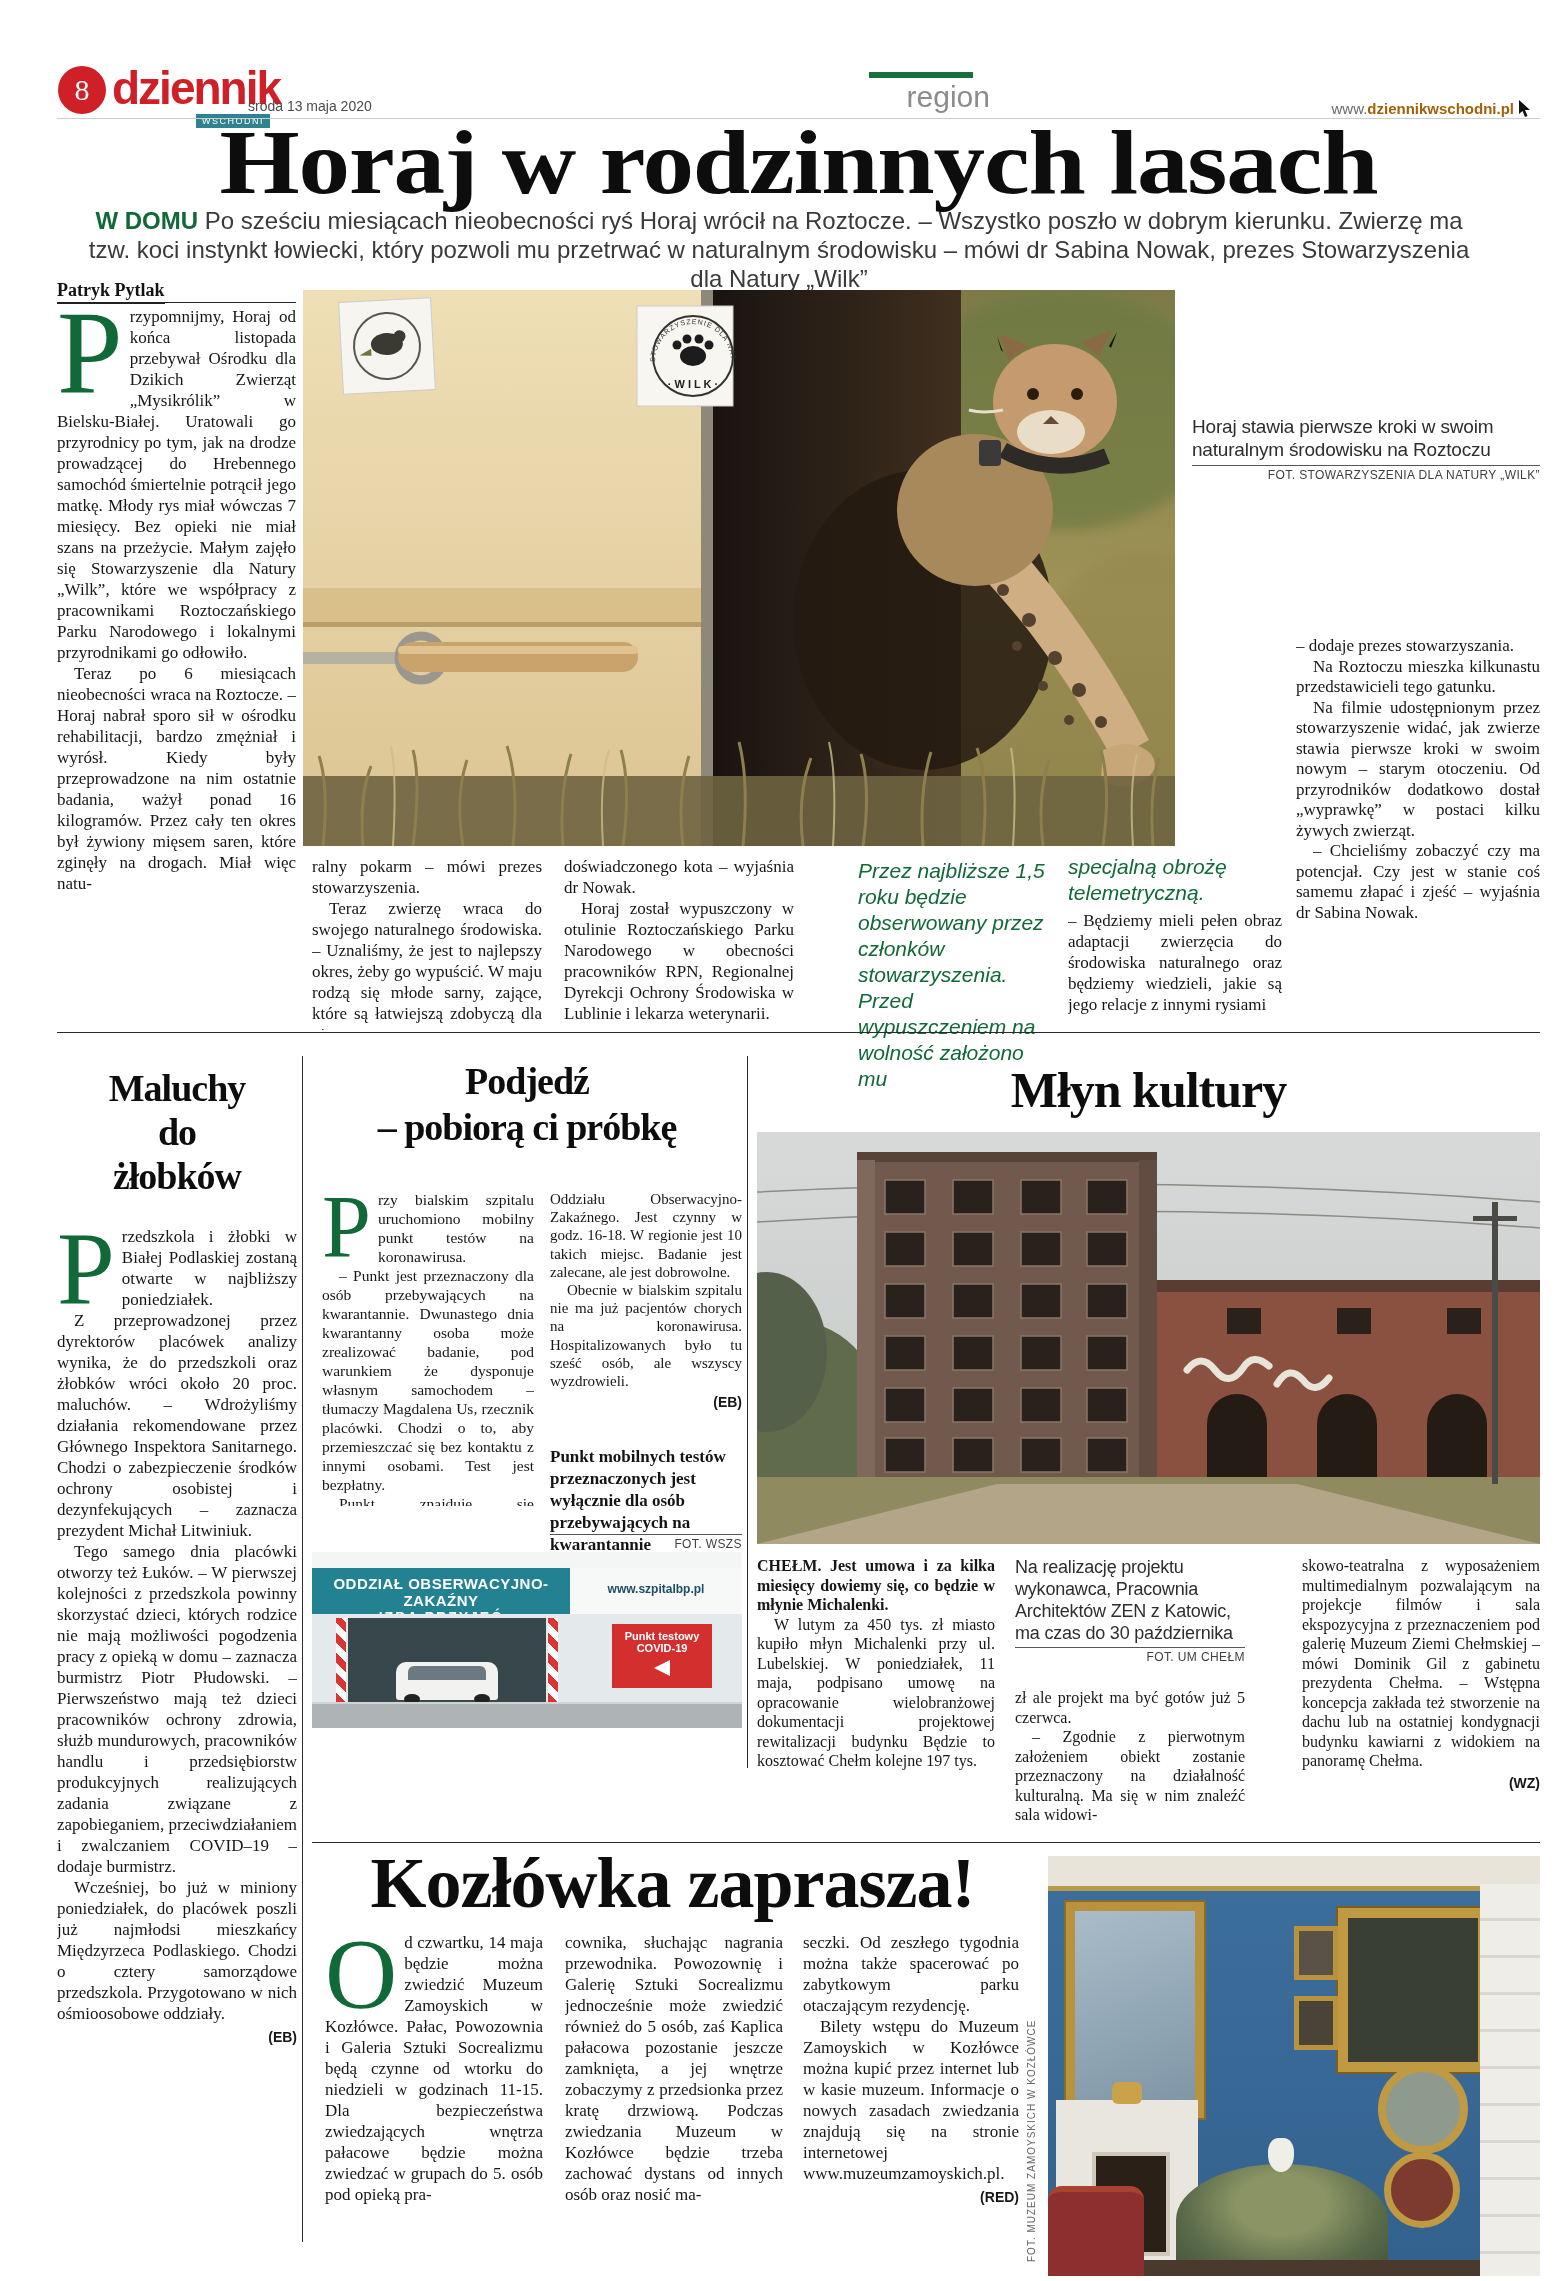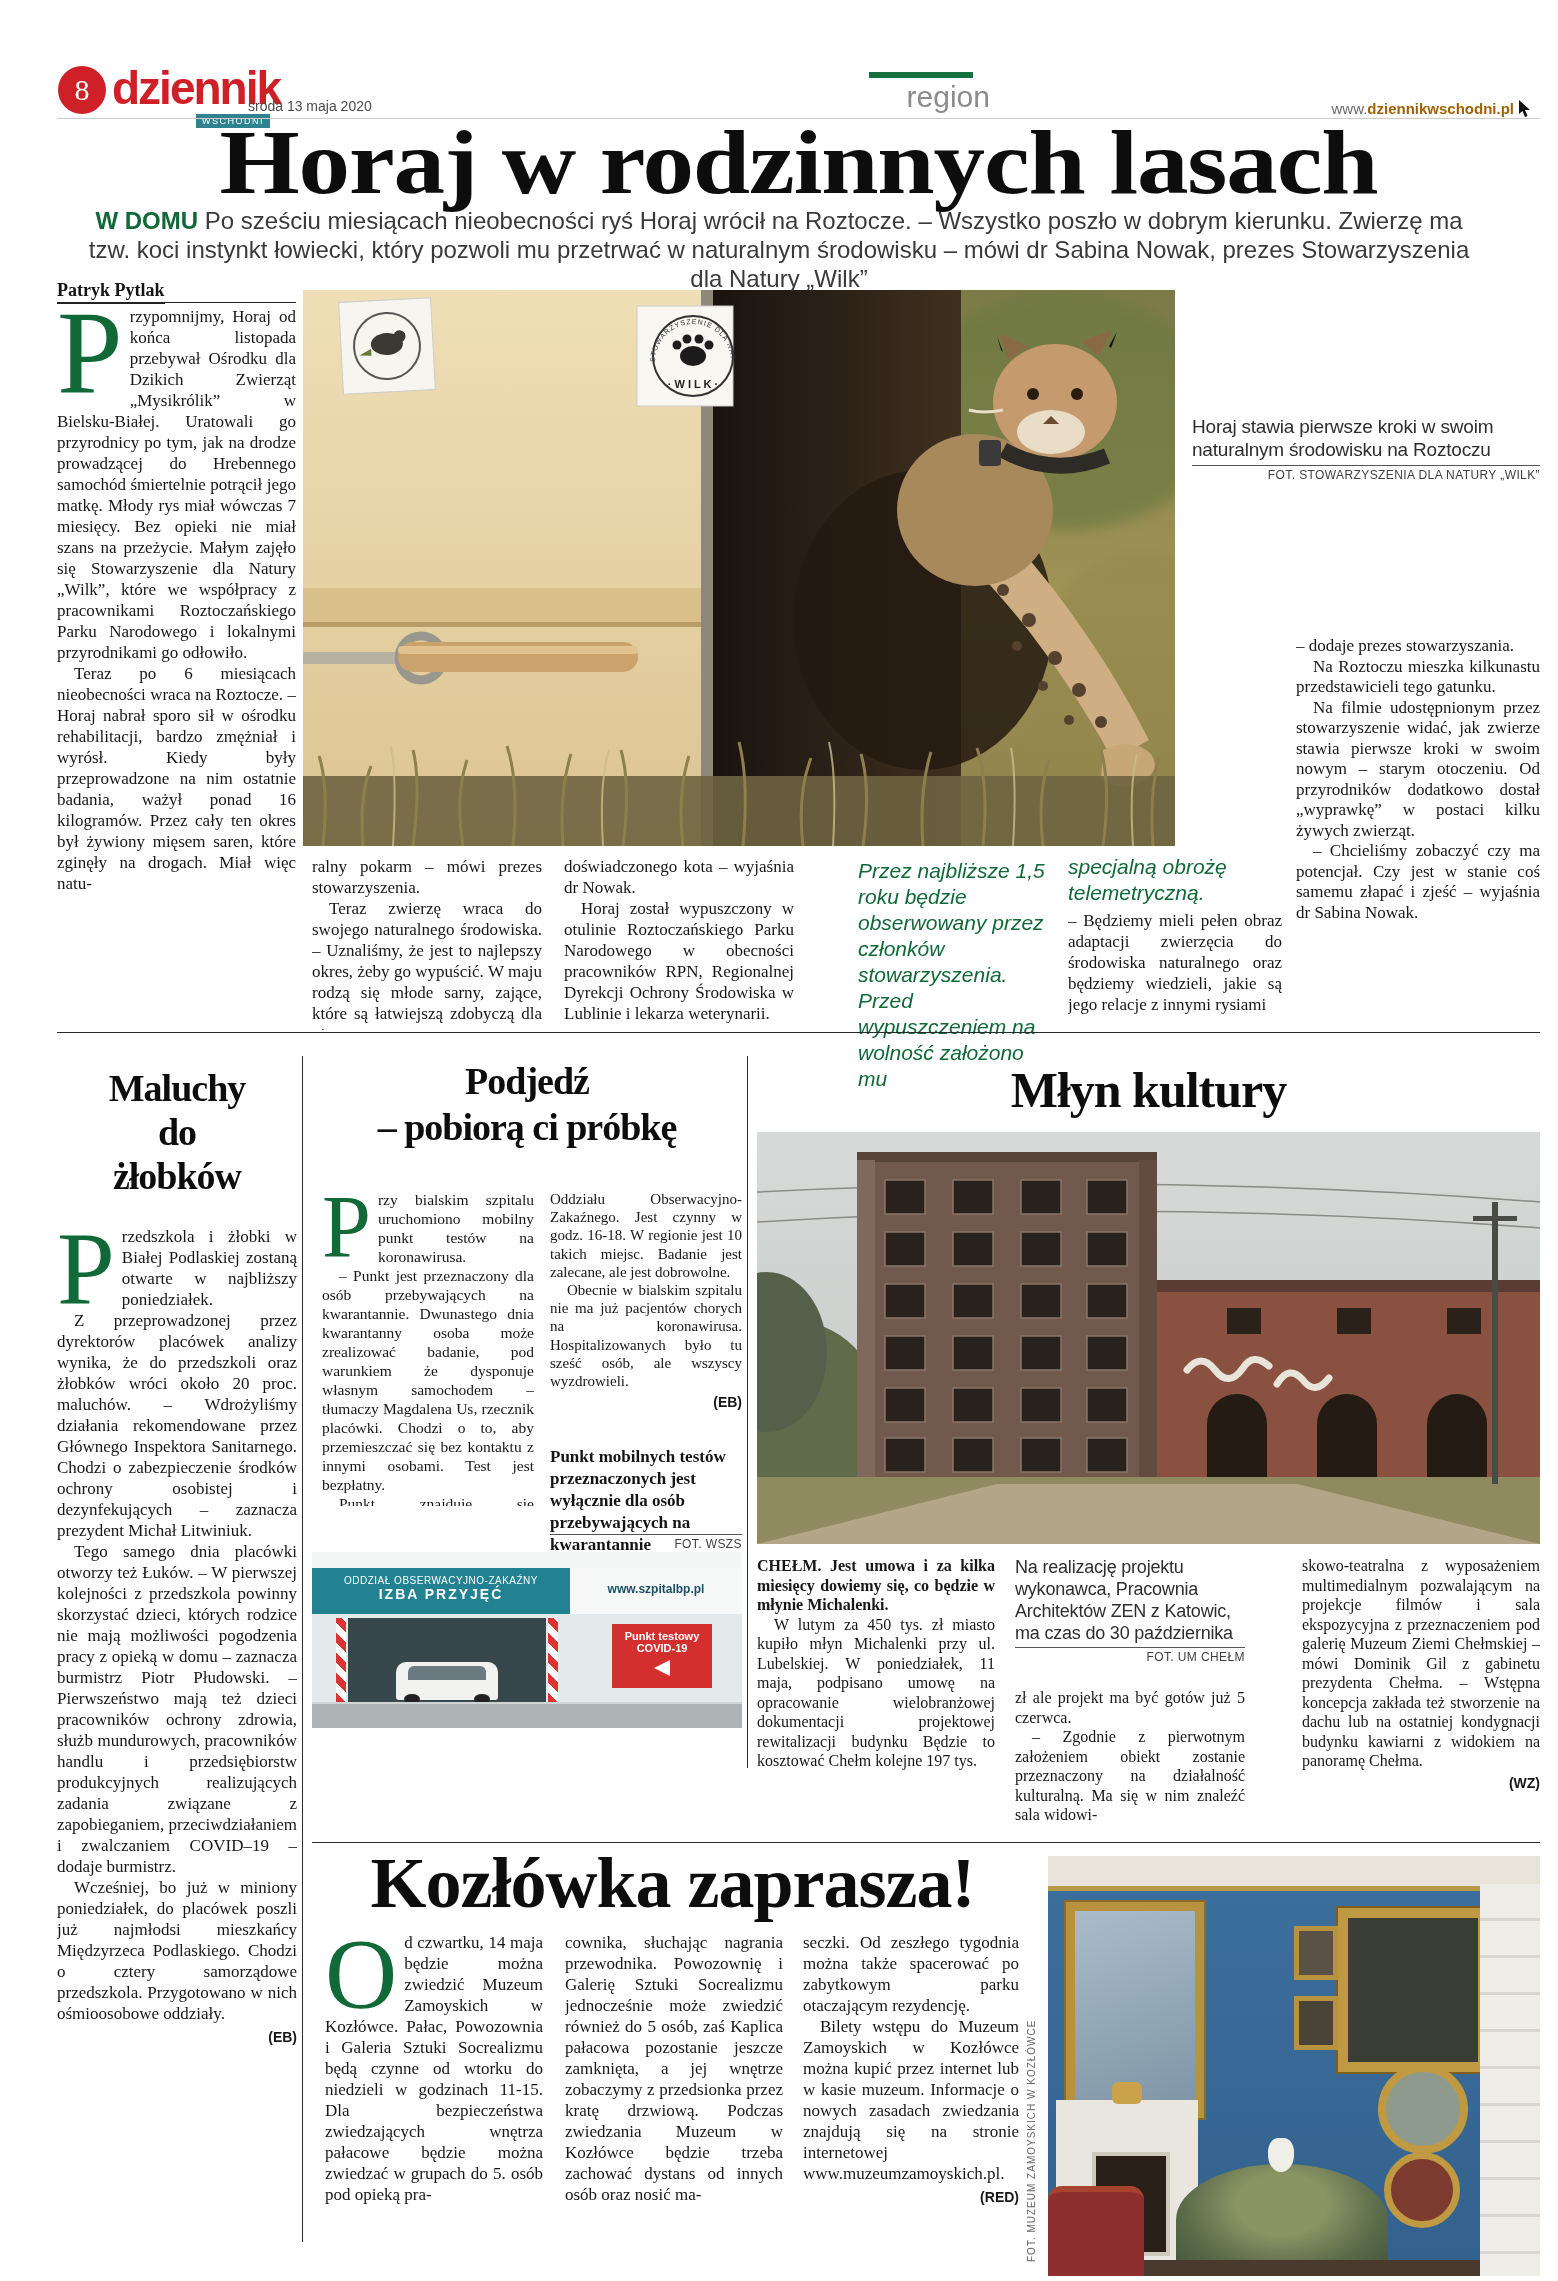--- a/index.html
+++ b/index.html
@@ -240,21 +240,21 @@
   <p>Oddziału Obserwacyjno-Zakaźnego. Jest czynny w godz. 16-18. W regionie jest 10 takich miejsc. Badanie jest zalecane, ale jest dobrowolne.</p>
   <p>Obecnie w bialskim szpitalu nie ma już pacjentów chorych na koronawirusa. Hospitalizowanych było tu sześć osób, ale wszyscy wyzdrowieli.</p>
   <div class="signoff">(EB)</div>
 </div>
 <div class="abs" style="left:550px;top:1446px;width:192px;font-family:'Liberation Serif',serif;font-weight:700;font-size:17px;line-height:22px;">Punkt mobilnych testów przeznaczonych jest wyłącznie dla osób przebywających na kwarantannie</div>
 <div class="abs credit" style="left:550px;top:1534px;width:192px;">FOT. WSZS</div>
 
 <div class="photo" style="left:312px;top:1552px;width:430px;height:176px;background:#eef1f2;">
   <div class="abs" style="left:0;top:0;width:430px;height:16px;background:#f4f6f6;"></div>
   <div class="abs" style="left:0;top:16px;width:258px;height:46px;background:#238292;color:#fff;text-align:center;font-family:'Liberation Sans',sans-serif;">
-    <div style="font-size:10px;font-weight:400;letter-spacing:0.5px;padding-top:7px;">ODDZIAŁ OBSERWACYJNO-ZAKAŹNY</div>
+    <div style="font-size:15px;font-weight:700;letter-spacing:0.5px;padding-top:7px;">ODDZIAŁ OBSERWACYJNO-ZAKAŹNY</div>
     <div style="font-size:14px;font-weight:700;letter-spacing:2px;">IZBA PRZYJĘĆ</div>
   </div>
   <div class="abs" style="left:258px;top:16px;width:172px;height:46px;background:#f7f9f9;">
     <div style="font-family:'Liberation Sans',sans-serif;font-size:12px;font-weight:700;color:#1b4e63;text-align:center;margin-top:14px;">www.szpitalbp.pl</div>
   </div>
   <div class="abs" style="left:0;top:62px;width:430px;height:88px;background:#e4eaeb;"></div>
   <div class="abs" style="left:36px;top:66px;width:198px;height:84px;background:#37474c;">
     <div style="position:absolute;left:48px;top:44px;width:102px;height:38px;background:#f2f2f0;border-radius:10px 10px 3px 3px;">
       <div style="position:absolute;left:12px;top:4px;width:78px;height:14px;background:#6a7a80;border-radius:6px 6px 0 0;"></div>
       <div style="position:absolute;left:8px;bottom:-4px;width:16px;height:10px;background:#222;border-radius:50%;"></div>

